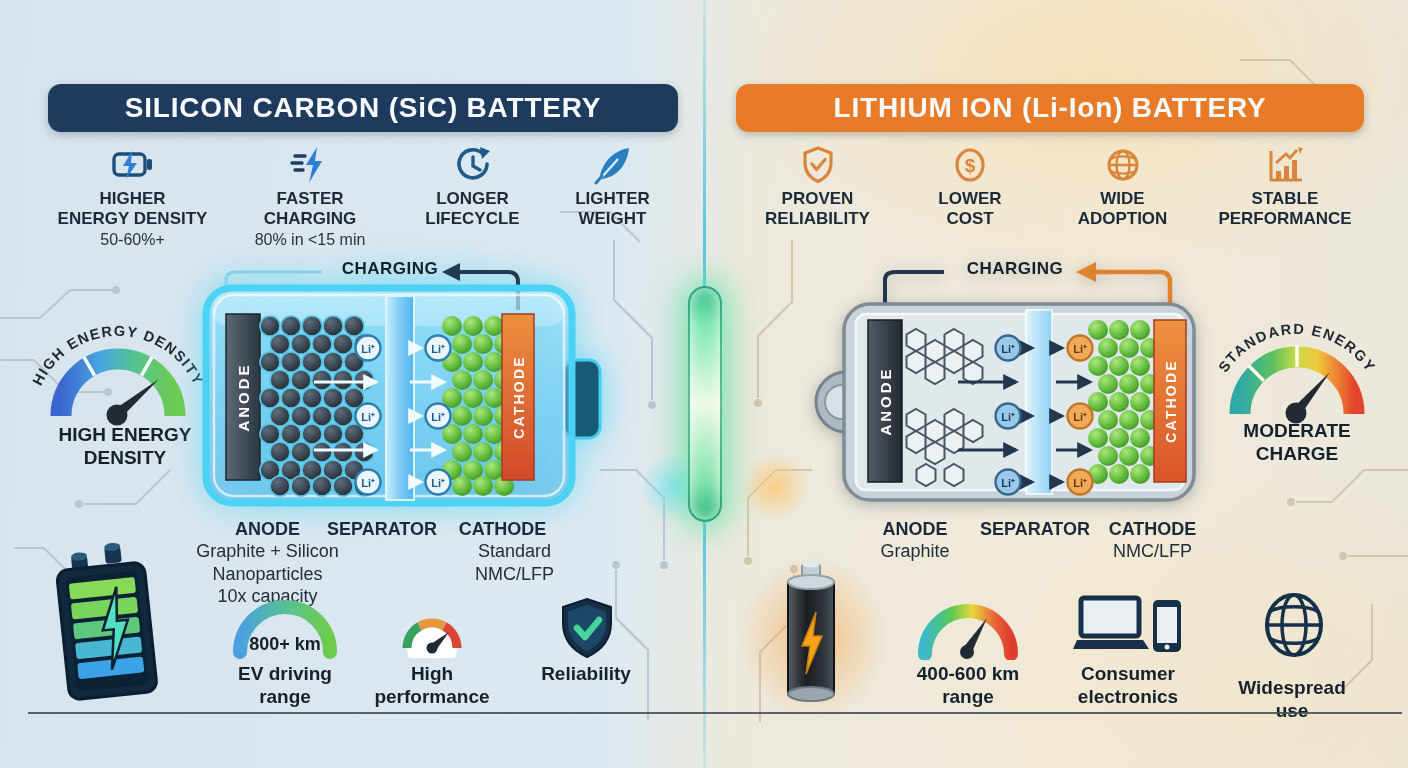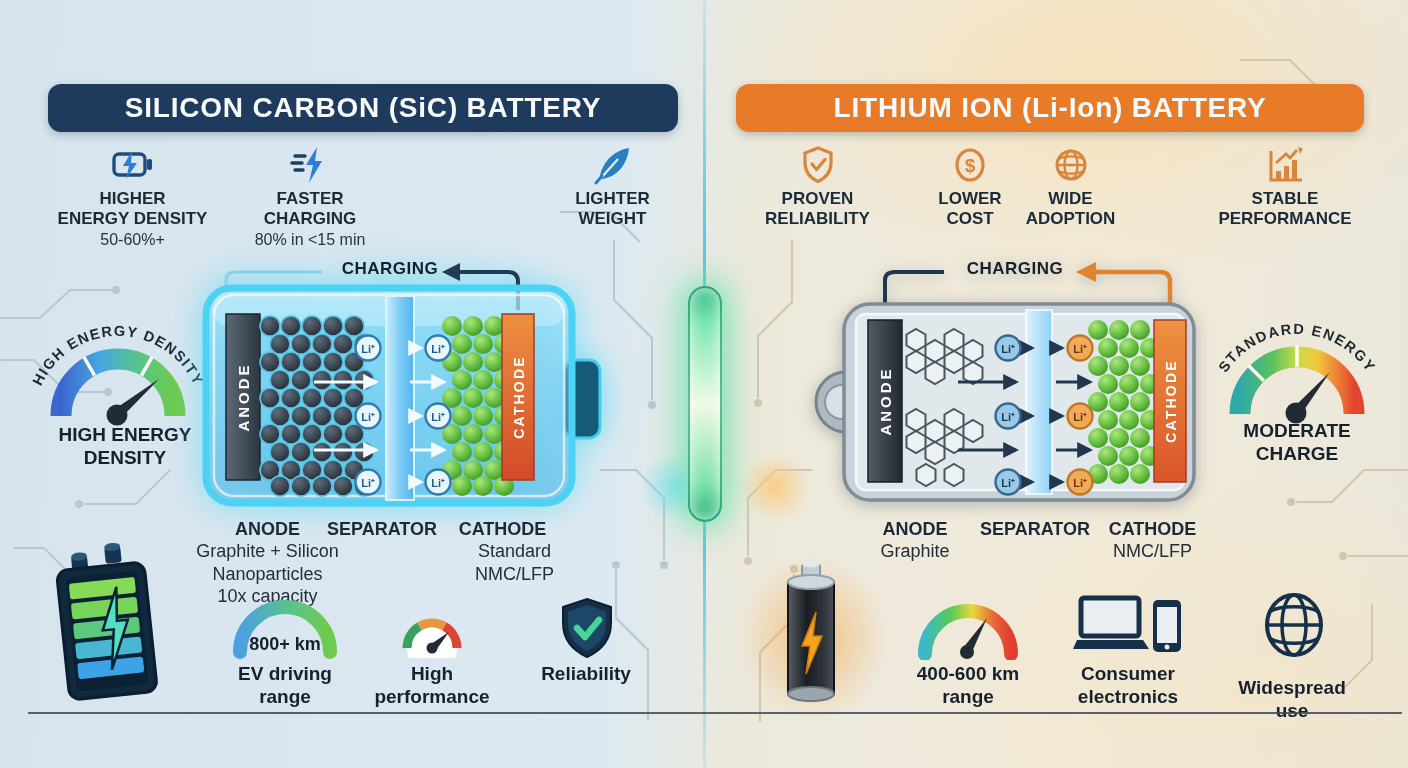--- a/index.html
+++ b/index.html
@@ -105,20 +105,31 @@
             <line x1="4" y1="18" x2="14" y2="18"></line>
             <line x1="7" y1="25" x2="15" y2="25"></line>
           </g>
           <polygon points="29,2 18,20 25,20 21,38 34,16 27,16" fill="#2b7fd4"></polygon>
         </svg>
     </div>
     <div class="feat-label">FASTER
 CHARGING</div>
     <div class="feat-sub">80% in &lt;15 min</div>
   </div>
+  <div class="feat" style="left:390px;width:165px;">
+    <div class="feat-icon">
+      <svg width="42" height="40" viewBox="0 0 42 40">
+          <path d="M31 9 A14 14 0 1 0 35 19" fill="none" stroke="#1d5c8a" stroke-width="3.6" stroke-linecap="round"></path>
+          <polygon points="28,2 38,6 30,14" fill="#1d5c8a"></polygon>
+          <path d="M21 12 V21 L28 25" fill="none" stroke="#1d5c8a" stroke-width="3.4" stroke-linecap="round"></path>
+        </svg>
+    </div>
+    <div class="feat-label">LONGER
+LIFECYCLE</div>
+  </div>
   <div class="feat" style="left:535px;width:155px;">
     <div class="feat-icon">
       <svg width="42" height="40" viewBox="0 0 42 40">
           <path d="M37 3 C24 5 11 15 8 31 L10 34 C25 32 35 20 37 3 Z" fill="#2a7fc0"></path>
           <path d="M10 32 L26 14" stroke="#dff0fa" stroke-width="2.2" fill="none"></path>
           <path d="M4 38 L10 31" stroke="#2a7fc0" stroke-width="3" stroke-linecap="round"></path>
         </svg>
     </div>
     <div class="feat-label">LIGHTER
 WEIGHT</div>
@@ -137,21 +148,21 @@
   <div class="feat" style="left:895px;width:150px;">
     <div class="feat-icon">
       <svg width="40" height="40" viewBox="0 0 40 40">
           <ellipse cx="20" cy="20" rx="13" ry="15" fill="none" stroke="#d9863c" stroke-width="3.2"></ellipse>
           <text x="20" y="27" text-anchor="middle" font-size="19" font-weight="bold" fill="#d9863c">$</text>
         </svg>
     </div>
     <div class="feat-label">LOWER
 COST</div>
   </div>
-  <div class="feat" style="left:993px;width:155px;justify-content:flex-end;">
+  <div class="feat" style="left:1045px;width:155px;justify-content:flex-end;">
     <div class="feat-icon">
       <svg width="40" height="40" viewBox="0 0 40 40">
           <circle cx="20" cy="20" r="14" fill="none" stroke="#d9863c" stroke-width="3"></circle>
           <ellipse cx="20" cy="20" rx="6.5" ry="14" fill="none" stroke="#d9863c" stroke-width="2.4"></ellipse>
           <path d="M7.5 14 C14 10.5 26 10.5 32.5 14 M6 20 H34 M7.5 26 C14 29.5 26 29.5 32.5 26" fill="none" stroke="#d9863c" stroke-width="2.4"></path>
         </svg>
     </div>
     <div class="feat-label">WIDE
 ADOPTION</div>
   </div>

